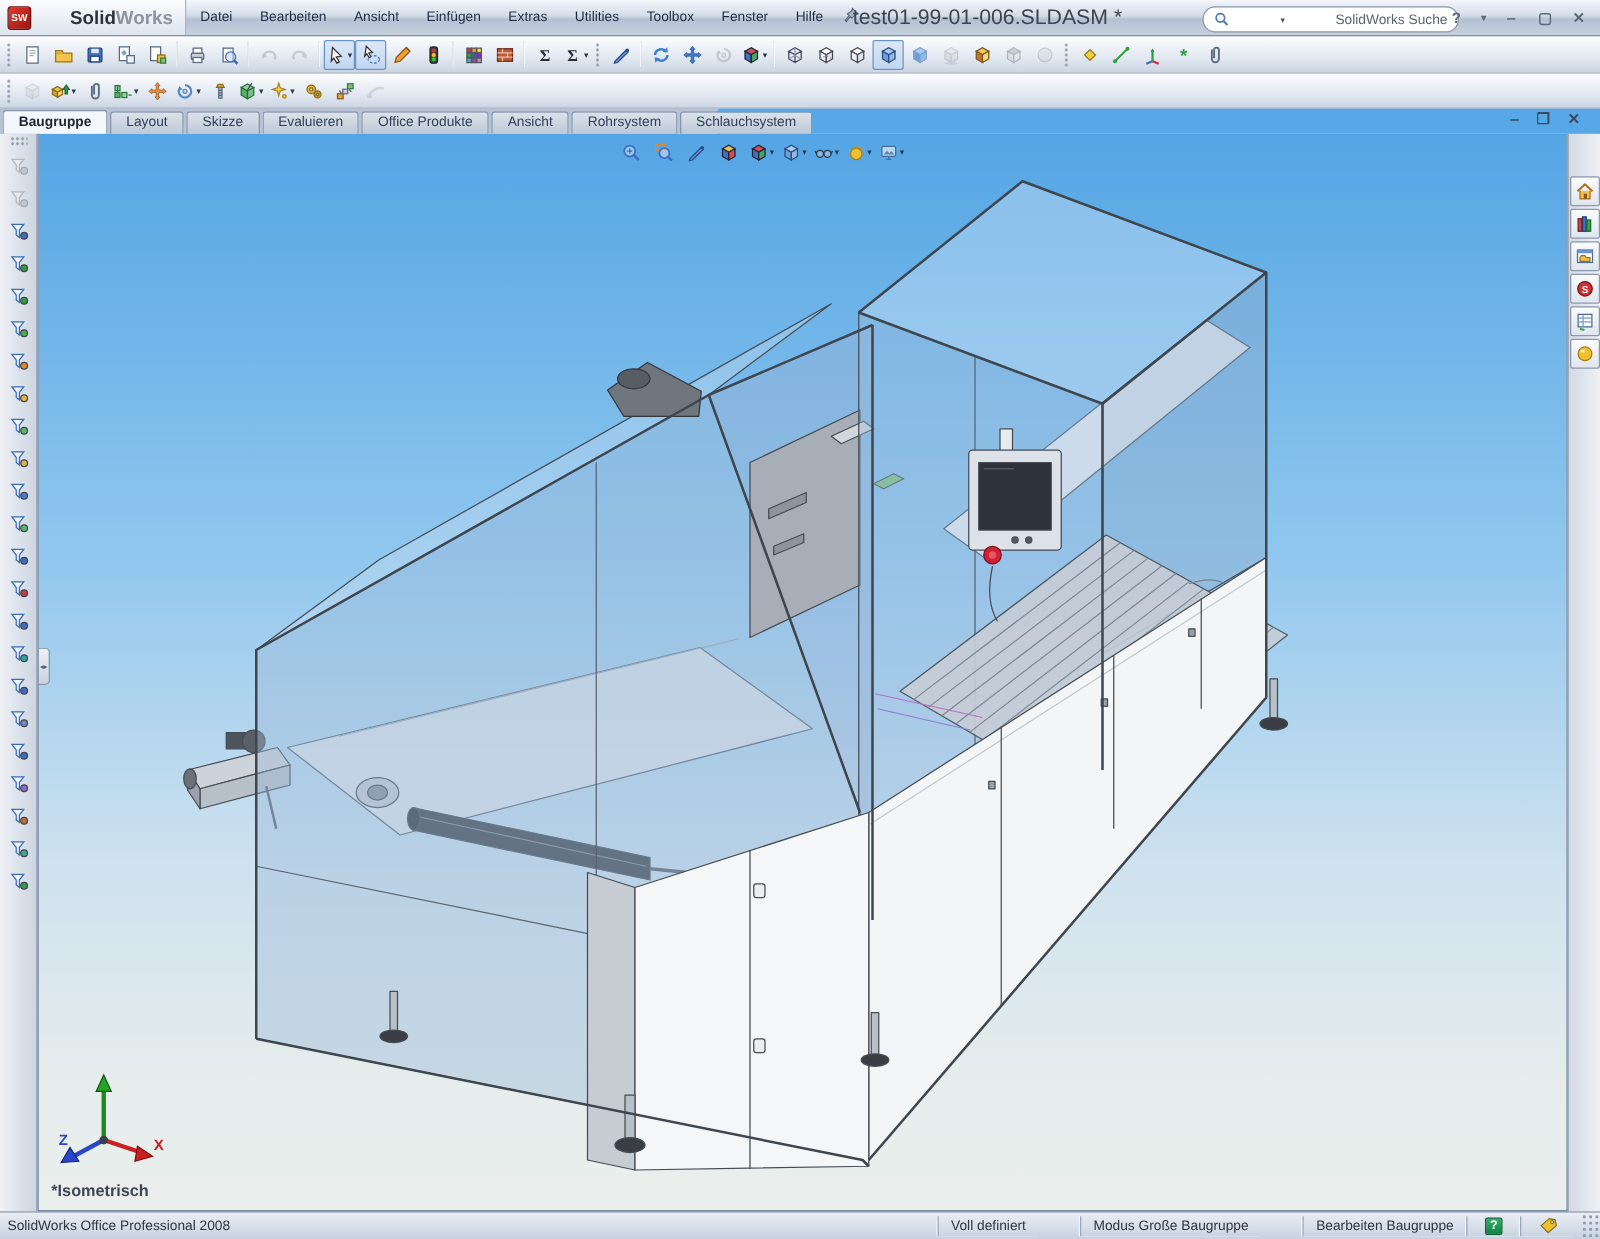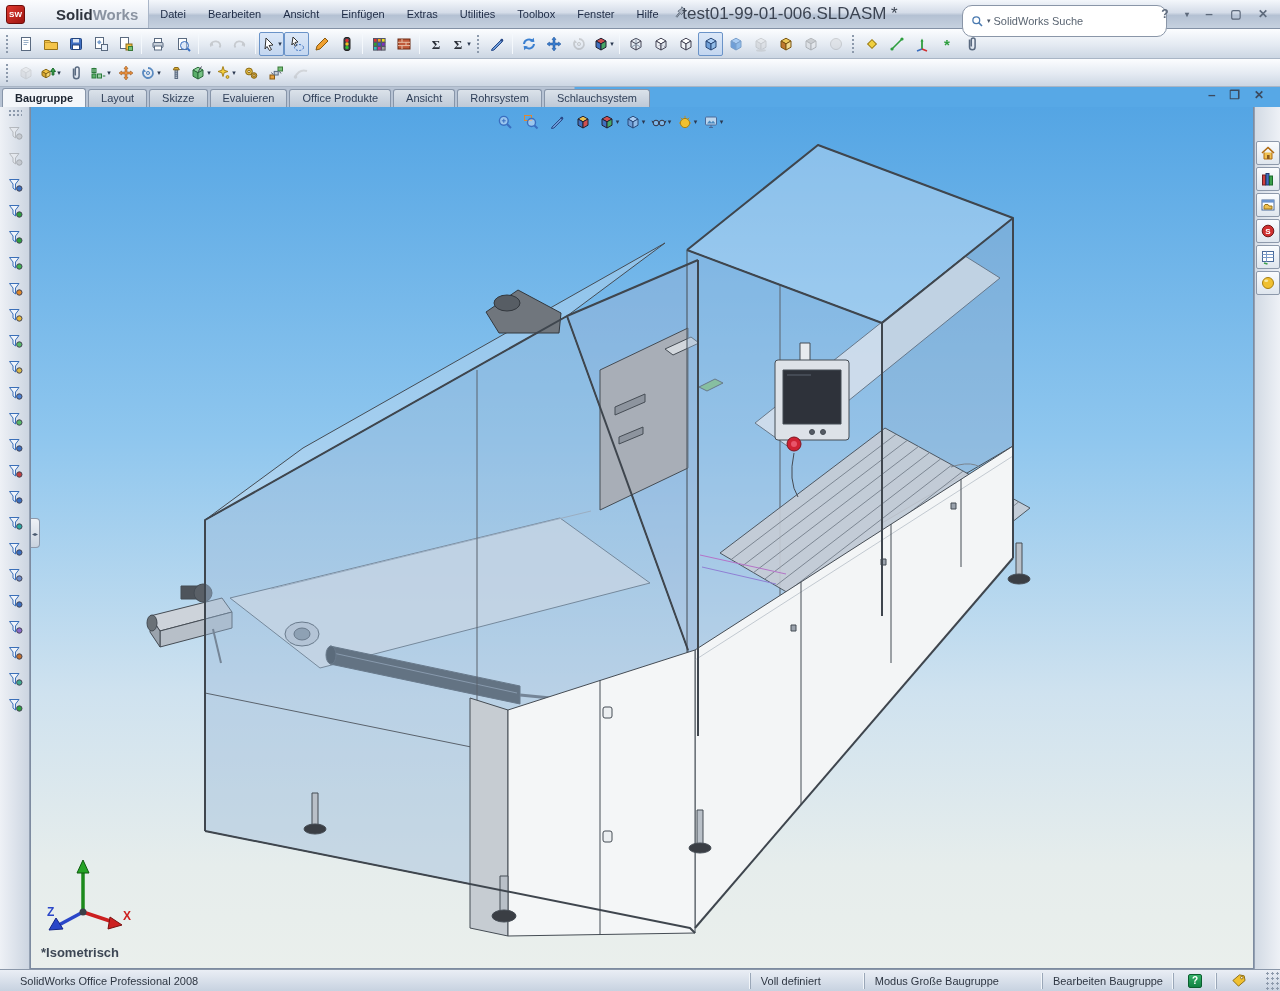--- a/index.html
+++ b/index.html
@@ -13,22 +13,22 @@
     background:linear-gradient(#fbfcfe,#dde4ee);border-right:1px solid #aab6c8;}
   .brand-logo{width:19px;height:19px;background:linear-gradient(135deg,#e0392f,#9c1410);
     border-radius:3px;border:1px solid #6d0d0a;color:#fff;font-size:8px;font-weight:bold;
     display:flex;align-items:center;justify-content:center;letter-spacing:0;}
   .brand-text{font-size:15px;color:#3a4250;}
   .brand-text b{color:#2d333d;margin-left:14px;}
   .brand-text span{color:#8a93a1;font-weight:bold;}
   .menubar{display:flex;height:100%;align-items:center;}
   .menu-item{font-size:11px;color:#1d2a44;padding:0 11px;height:100%;display:flex;align-items:center;cursor:default;}
   .win-title{position:absolute;left:790px;transform:translateX(-50%);font-size:17px;color:#3c4452;white-space:nowrap;}
-  .search-pill{position:absolute;left:962px;top:5px;width:205px;height:32px;background:#fff;
-    border:1px solid #8a96a8;border-radius:10px;display:flex;align-items:center;padding:0 8px;gap:3px;}
+  .search-pill{position:absolute;left:962px;top:5px;width:205px;height:21px;background:#fff;
+    border:1px solid #8a96a8;border-radius:10px;display:flex;align-items:center;padding:0 8px;gap:3px;justify-content:space-between;}
   .search-pill .ph{font-size:11px;color:#5a6572;}
   .tbar-btns{position:absolute;right:8px;top:0;height:100%;display:flex;align-items:center;gap:9px;
     font-size:12px;color:#5e6a7c;font-weight:bold;}
   .tbar-btns .tb{width:18px;text-align:center;cursor:default;}
   
   .tb-row{height:30px;background:linear-gradient(#fcfdff,#e4eaf2 55%,#ccd6e3);
     border-bottom:1px solid #a9b5c5;display:flex;align-items:center;padding-left:2px;}
   .tb-row2{height:28px;}
   .tb-btn{min-width:25px;height:24px;display:flex;align-items:center;justify-content:center;
     border-radius:2px;border:1px solid transparent;position:relative;cursor:default;}
@@ -69,21 +69,21 @@
   
   .split-handle{position:absolute;left:0;top:411px;width:9px;height:30px;
     background:linear-gradient(#eef1f6,#c9d3df);border:1px solid #8d99ab;border-left:none;
     border-radius:0 4px 4px 0;display:flex;align-items:center;justify-content:center;
     font-size:6px;color:#4a5a70;}
   
   .triad{position:absolute;left:12px;bottom:32px;}
   .view-label{position:absolute;left:10px;bottom:8px;font-size:13px;font-weight:bold;color:#3d4754;}
   
   .statusbar{height:22px;background:linear-gradient(#eaeef5,#c7d2e0);border-top:1px solid #8a97a9;
-    display:flex;align-items:center;font-size:11px;color:#2e3642;padding-left:14px;}
+    display:flex;align-items:center;font-size:11px;color:#2e3642;}
   .sb-left{padding-left:6px;flex:1;}
   .sb-cell{border-left:1px solid #9aa7b8;box-shadow:-1px 0 0 #f2f6fa;padding:0 10px;height:16px;
     display:flex;align-items:center;white-space:nowrap;}
   .sb-icon{border-left:1px solid #9aa7b8;box-shadow:-1px 0 0 #f2f6fa;padding:0 14px;height:16px;
     display:flex;align-items:center;}
   .sb-help{width:14px;height:14px;background:linear-gradient(#34b168,#118142);border:1px solid #0b5e2f;
     color:#fff;font-weight:bold;font-size:10px;display:flex;align-items:center;justify-content:center;border-radius:2px;}
   .sb-grip{width:14px;height:100%;background-image:radial-gradient(circle,#8d9aac 1px,transparent 1.3px);
     background-size:5px 5px;background-position:bottom right;margin-left:6px;}
 </style>

